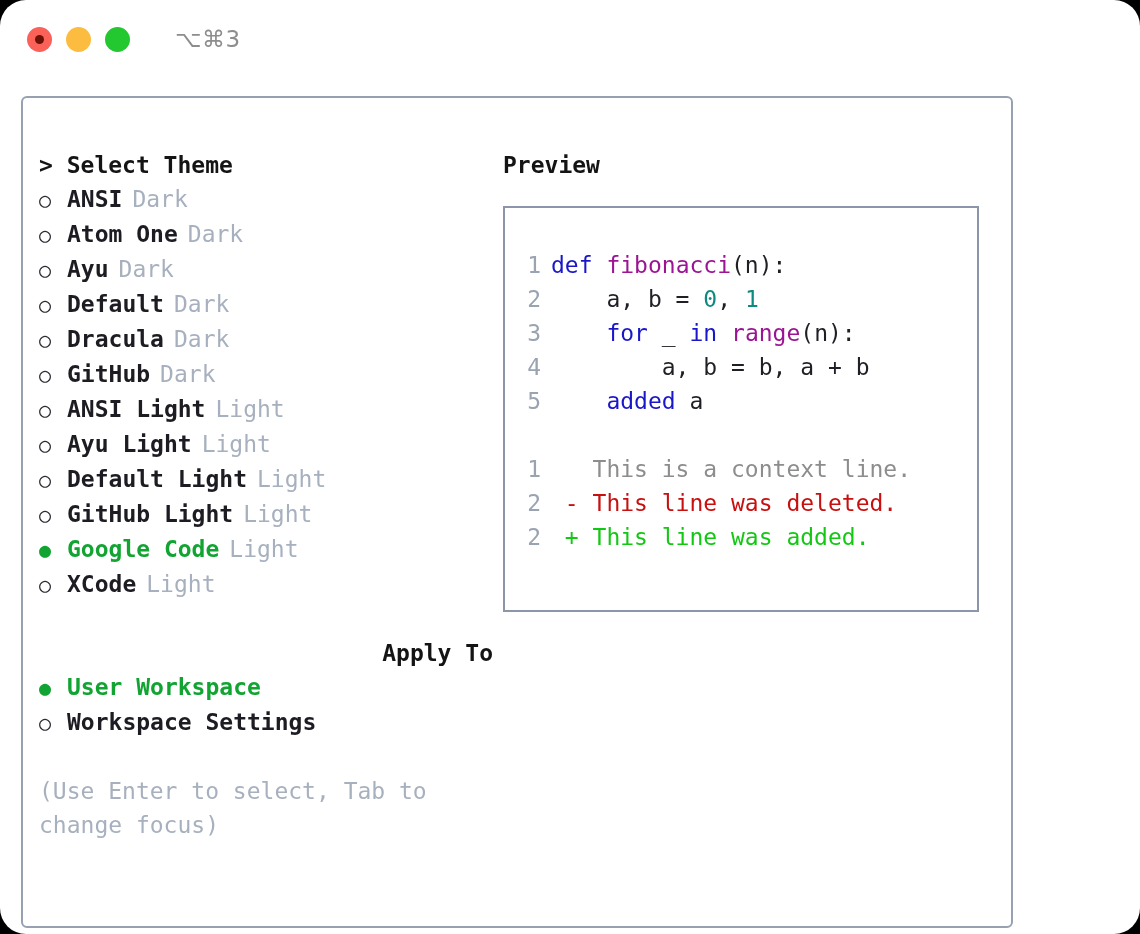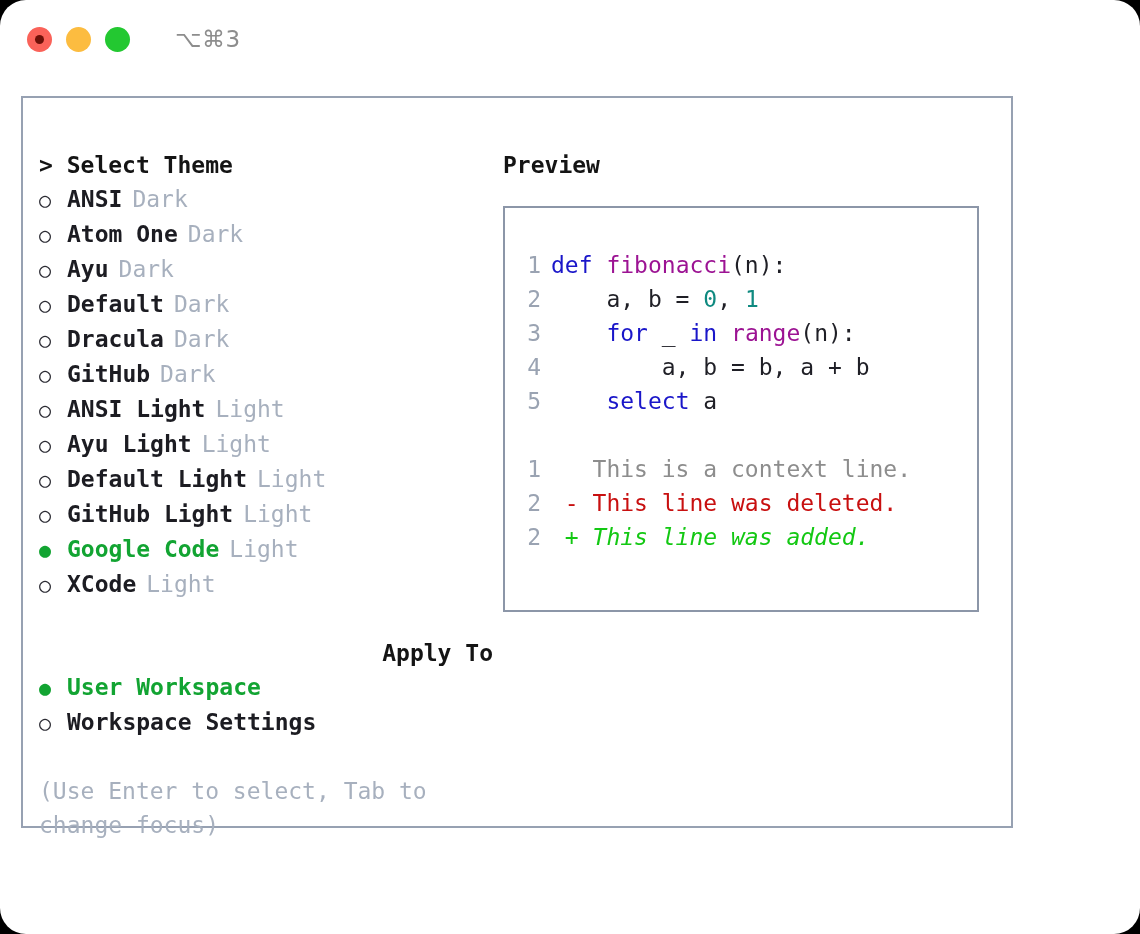--- a/index.html
+++ b/index.html
@@ -68,23 +68,23 @@
     letter-spacing: 0.5px;
     font-family: "DejaVu Sans", "Liberation Sans", sans-serif;
   }
 
   
   .panel {
     position: absolute;
     left: 21px;
     top: 96px;
     width: 992px;
-    height: 732px;
+    height: 832px;
     border: 2px solid #97a1b2;
-    border-radius: 0;
+    border-radius: 6px;
     background: #ffffff;
     box-sizing: border-box;
   }
 
   .panel-inner {
     position: absolute;
     left: 0;
     top: 0;
     right: 0;
     bottom: 0;
@@ -187,21 +187,21 @@
   }
   .code-text { color: #1f1f26; }
   .blank-line { height: 34px; }
 
   .tok-kw   { color: #1a16c9; }
   .tok-fn   { color: #9c1393; }
   .tok-num  { color: #0f8a80; }
   .tok-pl   { color: #1f1f26; }
   .tok-ctx  { color: #8d8d8d; }
   .tok-del  { color: #c81010; }
-  .tok-add  { color: #13c813; font-style: italic; }
+  .tok-add  { color: #13c813; }
 </style>
 </head>
 <body>
 
 <div class="window">
 
   <div class="titlebar">
     <div class="traffic">
       <div class="dot dot-close"></div>
       <div class="dot dot-min"></div>
@@ -245,21 +245,21 @@
       </div>
 
       <div class="right-col">
         <div class="preview-title">Preview</div>
         <div class="code-box">
           <div id="code-lines">
               <div class="code-line"><span class="lineno">1</span><span class="code-text"><span class="tok-kw">def </span><span class="tok-fn">fibonacci</span><span class="tok-pl">(n):</span></span></div>
               <div class="code-line"><span class="lineno">2</span><span class="code-text"><span class="tok-pl">    a, b = </span><span class="tok-num">0</span><span class="tok-pl">, </span><span class="tok-num">1</span></span></div>
               <div class="code-line"><span class="lineno">3</span><span class="code-text"><span class="tok-pl">    </span><span class="tok-kw">for</span><span class="tok-pl"> _ </span><span class="tok-kw">in</span><span class="tok-pl"> </span><span class="tok-fn">range</span><span class="tok-pl">(n):</span></span></div>
               <div class="code-line"><span class="lineno">4</span><span class="code-text"><span class="tok-pl">        a, b = b, a + b</span></span></div>
-              <div class="code-line"><span class="lineno">5</span><span class="code-text"><span class="tok-pl">    </span><span class="tok-kw">select</span><span class="tok-pl"> a</span></span></div>
+              <div class="code-line"><span class="lineno">5</span><span class="code-text"><span class="tok-pl">    </span><span class="tok-kw">added</span><span class="tok-pl"> a</span></span></div>
             </div>
           <div class="blank-line"></div>
           <div id="diff-lines">
               <div class="code-line"><span class="lineno">1</span><span class="code-text"><span class="tok-ctx">   This is a context line.</span></span></div>
               <div class="code-line"><span class="lineno">2</span><span class="code-text"><span class="tok-del"> - This line was deleted.</span></span></div>
               <div class="code-line"><span class="lineno">2</span><span class="code-text"><span class="tok-add"> + This line was added.</span></span></div>
             </div>
         </div>
       </div>
 

